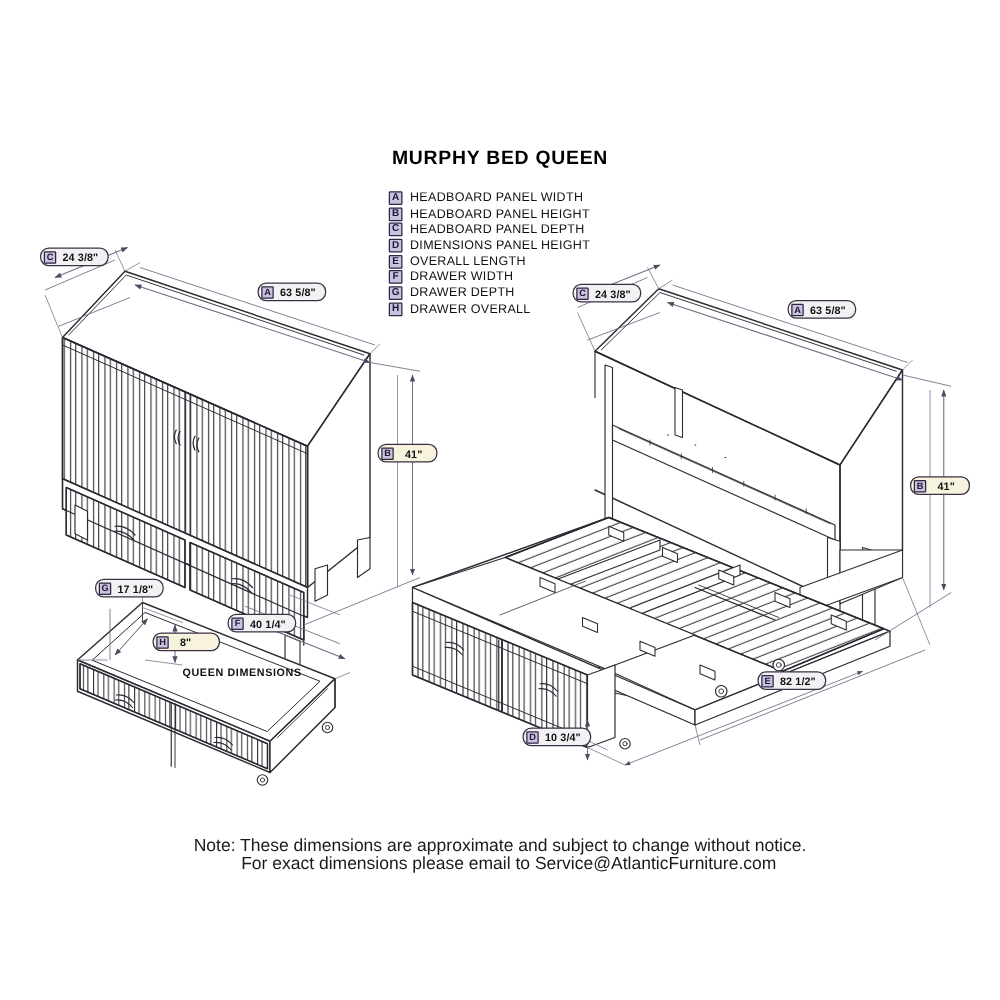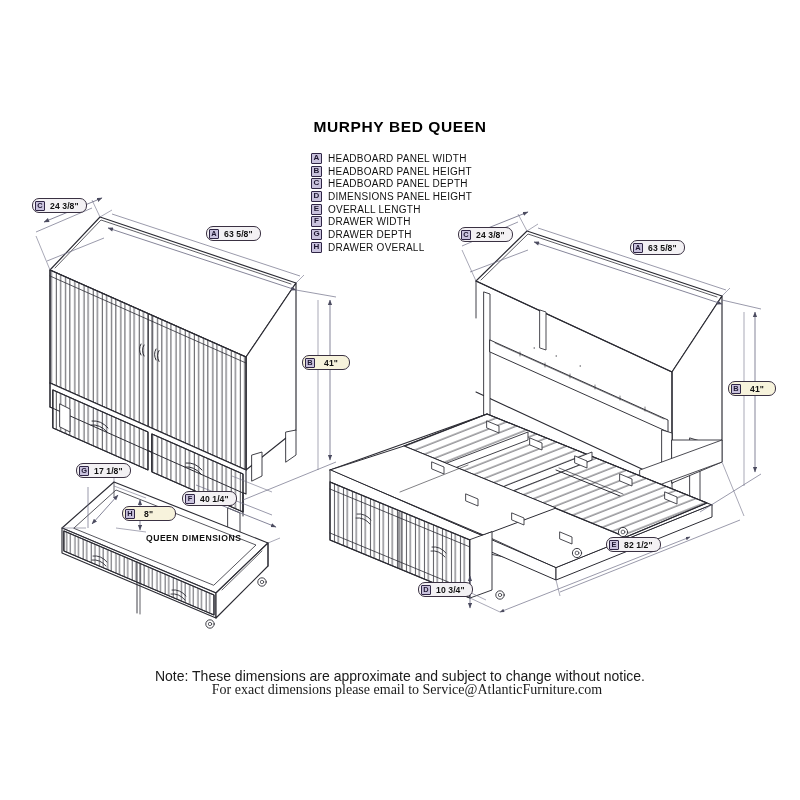--- a/index.html
+++ b/index.html
@@ -95,21 +95,21 @@
 
   
   .footer{
     position:absolute;
     left:0;top:669px;width:800px;
     text-align:center;
     font-size:14px;
     color:#1a1a1a;
     line-height:14px;
   }
-  .footer .l2{padding-left:14px;font-family:Liberation Serif, serif;}
+  .footer .l2{padding-left:14px;}
 </style>
 </head>
 <body>
 
 <div id="stage">
 
   <svg id="drawing" viewBox="0 0 800 800">
     <defs>
       <marker id="arw" markerWidth="7" markerHeight="7" refX="6" refY="2.5" orient="auto" markerUnits="strokeWidth">
         <path d="M0,0 L6.5,2.5 L0,5 z" fill="#4c4c60"></path>

